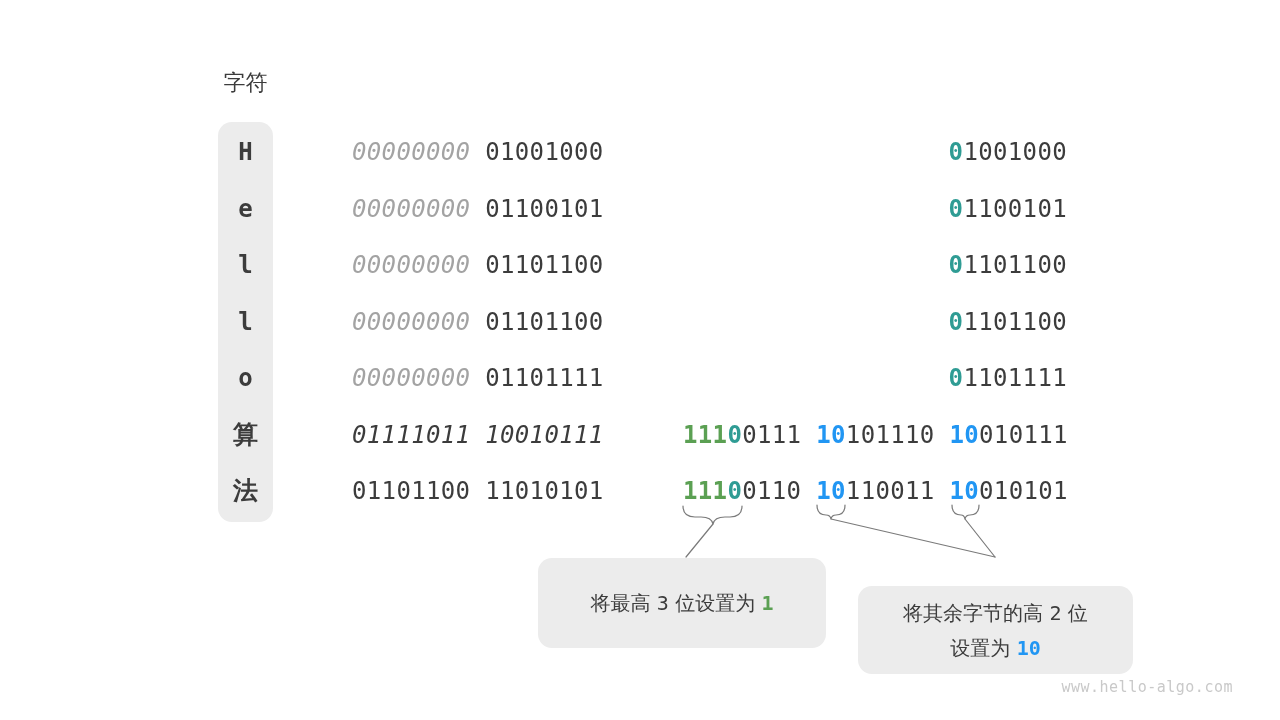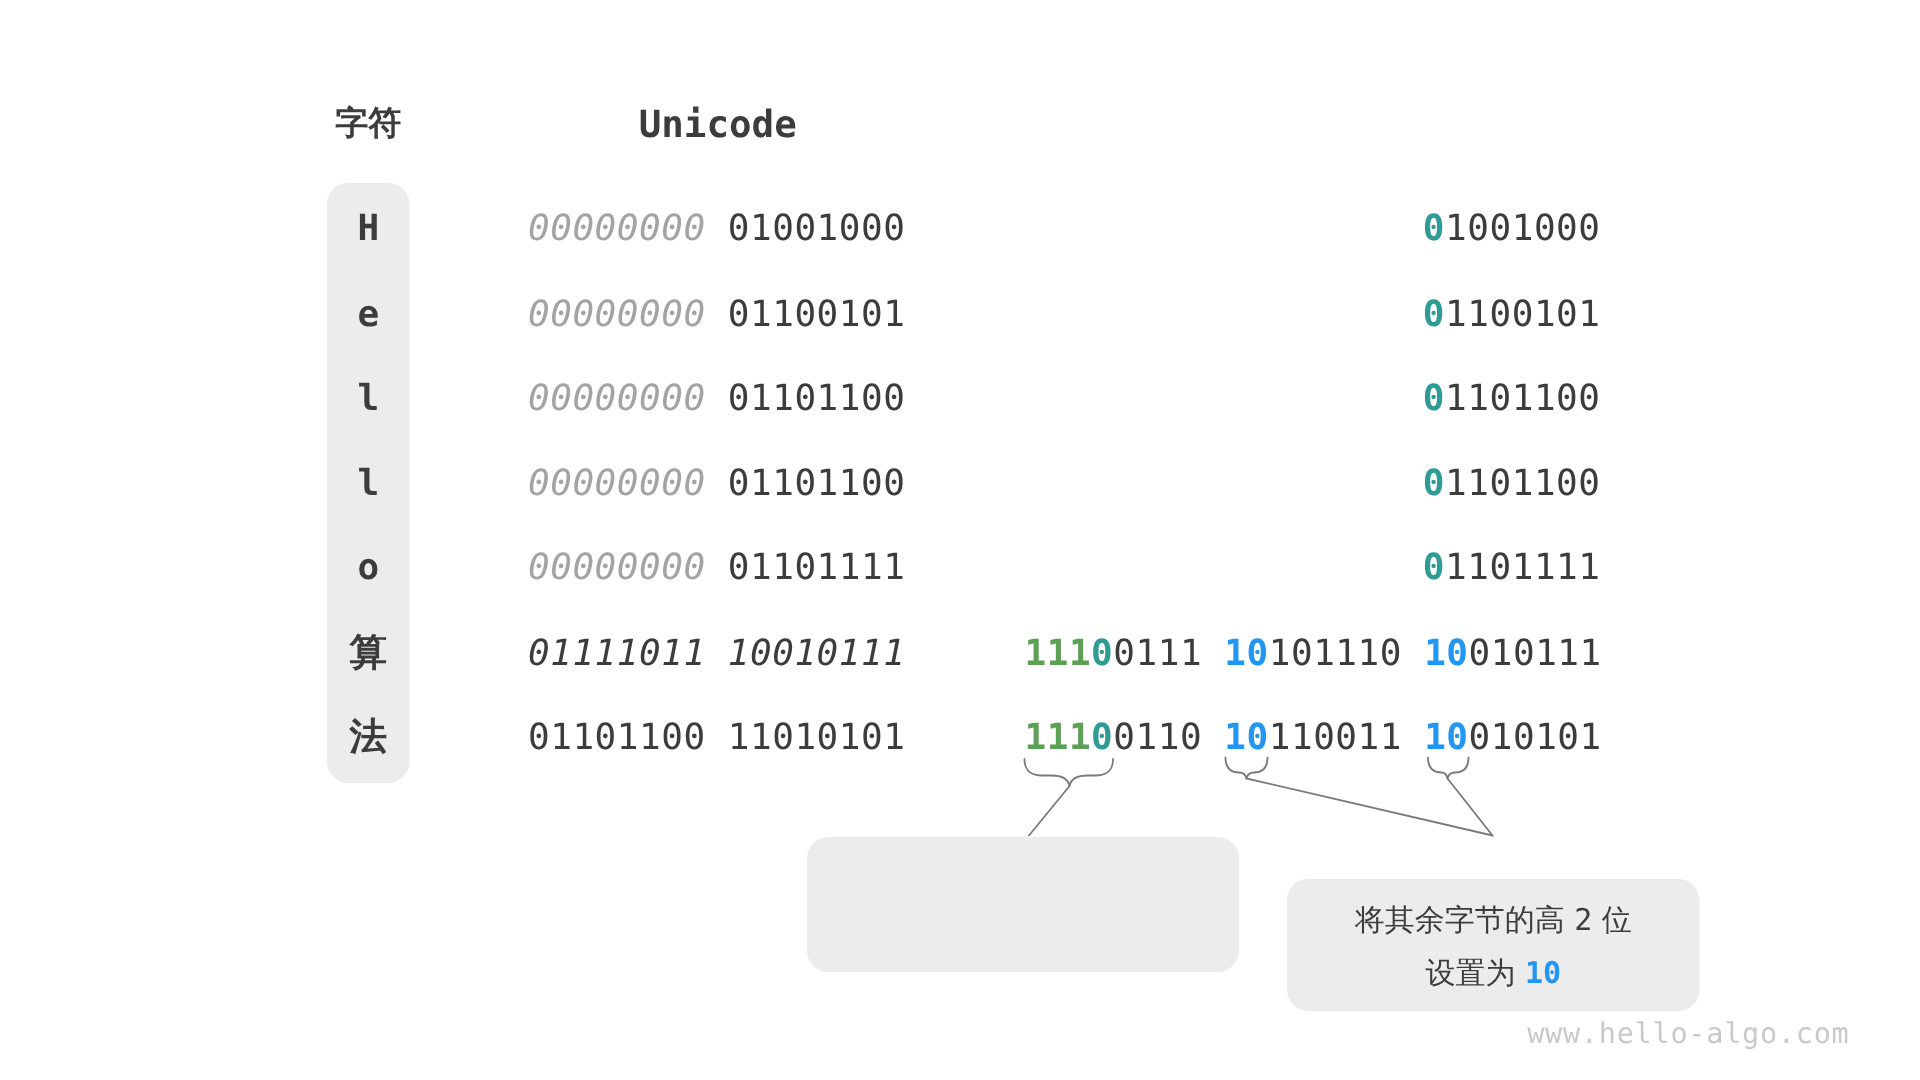--- a/index.html
+++ b/index.html
@@ -11,21 +11,21 @@
   .bold{font-weight:bold;}
   .italic{font-style:italic;}
   .c-dark{color:var(--c-dark);}
   .c-gray{color:var(--c-gray);}
   .c-green{color:var(--c-green);}
   .c-teal{color:var(--c-teal);}
   .c-blue{color:var(--c-blue);}
 
   .hdr{
     position:absolute;top:63px;height:40px;line-height:40px;text-align:center;
-    font-weight:bold;color:var(--c-dark);
+    font-weight:normal;color:var(--c-dark);
   }
   .hdr-char{left:218px;width:55px;font-size:22px;}
   .hdr-unicode{left:352px;width:253px;font-size:25px;font-family:"DejaVu Sans Mono",monospace;}
   .hdr-utf8{left:683px;width:384px;font-size:25px;font-family:"DejaVu Sans Mono",monospace;}
 
   .char-panel{
     position:absolute;left:218px;top:122px;width:55px;height:400px;
     background:var(--c-panel);border-radius:14px;
   }
 
@@ -45,30 +45,29 @@
     display:flex;flex-direction:column;align-items:center;justify-content:center;
     gap:7px;color:var(--c-dark);font-size:20px;
   }
   .note-left{left:538px;top:558px;width:288px;height:90px;}
   .note-right{left:858px;top:558px;width:275px;height:88px;margin-top:28px;}
   .note-line{white-space:pre;line-height:28px;}
   .note .mono{font-size:20px;}
 
   .watermark{
     position:absolute;right:47px;top:678px;font-family:"DejaVu Sans Mono",monospace;
-    font-size:19px;color:var(--c-watermark);letter-spacing:.5px;
+    font-size:15px;color:var(--c-watermark);letter-spacing:.5px;
   }
 </style>
 </head>
 <body>
 
 <div class="canvas">
 
   <div class="hdr hdr-char">字符</div>
-  <div class="hdr hdr-unicode">Unicode</div>
 
   <div class="char-panel"></div>
 
   <div id="rows">
       <div class="row-cell cell-char latin" style="top: 132px;">H</div>
       <div class="row-cell cell-unicode bin" style="top: 132px;"><span class="seg c-gray italic">00000000</span><span class="seg c-dark"> 01001000</span></div>
       <div class="row-cell cell-utf8 bin" style="top: 132px;"><span class="seg c-teal bold">0</span><span class="seg c-dark">1001000</span></div>
       <div class="row-cell cell-char latin" style="top: 188.5px;">e</div>
       <div class="row-cell cell-unicode bin" style="top: 188.5px;"><span class="seg c-gray italic">00000000</span><span class="seg c-dark"> 01100101</span></div>
       <div class="row-cell cell-utf8 bin" style="top: 188.5px;"><span class="seg c-teal bold">0</span><span class="seg c-dark">1100101</span></div>
@@ -92,20 +91,21 @@
   <svg class="overlay" width="1280" height="720" viewBox="0 0 1280 720">
     <path class="brace" d="M 683 506 C 683 514 687 517 695 517 L 701 517 C 708 517 712 519 713 524 C 714 519 718 517 725 517 L 730 517 C 738 517 742 514 742 506"></path>
     <path class="brace" d="M 817 505 C 817 512 820 515 826 515 C 829 515 830.5 516.5 831 519 C 831.5 516.5 833 515 836 515 C 842 515 845 512 845 505"></path>
     <path class="brace" d="M 952 505 C 952 512 955 515 961 515 C 963.5 515 964.5 516.5 965 519 C 965.5 516.5 967 515 970 515 C 976 515 979 512 979 505"></path>
     <path class="conn" d="M 713 524 L 686 557"></path>
     <path class="conn" d="M 831 519 L 995 557"></path>
     <path class="conn" d="M 965 519 L 995 557"></path>
   </svg>
 
   <div class="note note-left" id="note-left">
+      <div class="note-line"><span class="seg c-dark">将最高 </span><span class="seg c-dark mono">3</span><span class="seg c-dark"> 位设置为 </span><span class="seg c-green mono bold">1</span></div>
     </div>
   <div class="note note-right" id="note-right">
       <div class="note-line"><span class="seg c-dark">将其余字节的高 </span><span class="seg c-dark mono">2</span><span class="seg c-dark"> 位</span></div>
       <div class="note-line"><span class="seg c-dark">设置为 </span><span class="seg c-blue mono bold">10</span></div>
     </div>
 
   <div class="watermark">www.hello-algo.com</div>
 </div>
 
 </body></html>

